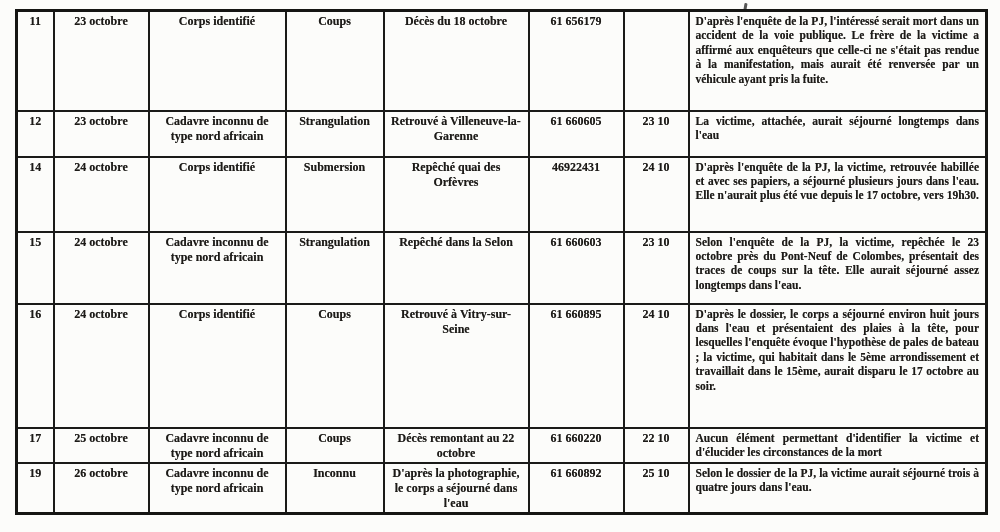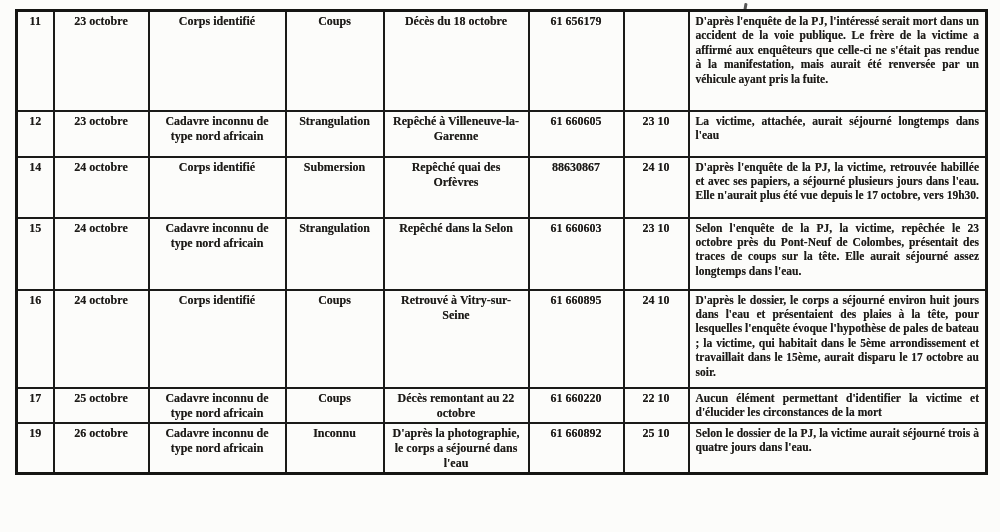--- a/index.html
+++ b/index.html
@@ -63,23 +63,23 @@
   col.c-body { width: 137px; }
   col.c-cause{ width: 98px; }
   col.c-circ { width: 145px; }
   col.c-doss { width: 95px; }
   col.c-dd   { width: 65px; }
   col.c-obs  { width: 298px; }
   
   tr.r0 { height: 100px; }
   tr.r1 { height: 46px; }
   tr.r2 { height: 19px; }
-  tr.r3 { height: 61px; }
+  tr.r3 { height: 75px; }
   tr.r4 { height: 72px; }
-  tr.r5 { height: 98px; }
+  tr.r5 { height: 124px; }
   tr.r6 { height: 32px; }
   tr.r7 { height: 36px; }
   tr.r8 { height: 49px; }
 </style>
 </head>
 <body>
 
 <div class="scan-page">
   <div class="speck"></div>
 
@@ -103,32 +103,32 @@
         <td>Décès du 18 octobre</td>
         <td>61 656179</td>
         <td></td>
         <td class="obs">D'après l'enquête de la PJ, l'intéressé serait mort dans un accident de la voie publique. Le frère de la victime a affirmé aux enquêteurs que celle-ci ne s'était pas rendue à la manifestation, mais aurait été renversée par un véhicule ayant pris la fuite.</td>
       </tr>
       <tr class="r1">
         <td>12</td>
         <td>23 octobre</td>
         <td>Cadavre inconnu de type nord africain</td>
         <td>Strangulation</td>
-        <td>Repêché à Villeneuve-la-Garenne</td>
+        <td>Retrouvé à Villeneuve-la-Garenne</td>
         <td>61 660605</td>
         <td>23 10</td>
         <td class="obs">La victime, attachée, aurait séjourné longtemps dans l'eau</td>
       </tr>
       <tr class="r3">
         <td>14</td>
         <td>24 octobre</td>
         <td>Corps identifié</td>
         <td>Submersion</td>
         <td>Repêché quai des Orfèvres</td>
-        <td>88630867</td>
+        <td>46922431</td>
         <td>24 10</td>
         <td class="obs">D'après l'enquête de la PJ, la victime, retrouvée habillée et avec ses papiers, a séjourné plusieurs jours dans l'eau. Elle n'aurait plus été vue depuis le 17 octobre, vers 19h30.</td>
       </tr>
       <tr class="r4">
         <td>15</td>
         <td>24 octobre</td>
         <td>Cadavre inconnu de type nord africain</td>
         <td>Strangulation</td>
         <td>Repêché dans la Selon</td>
         <td>61 660603</td>

